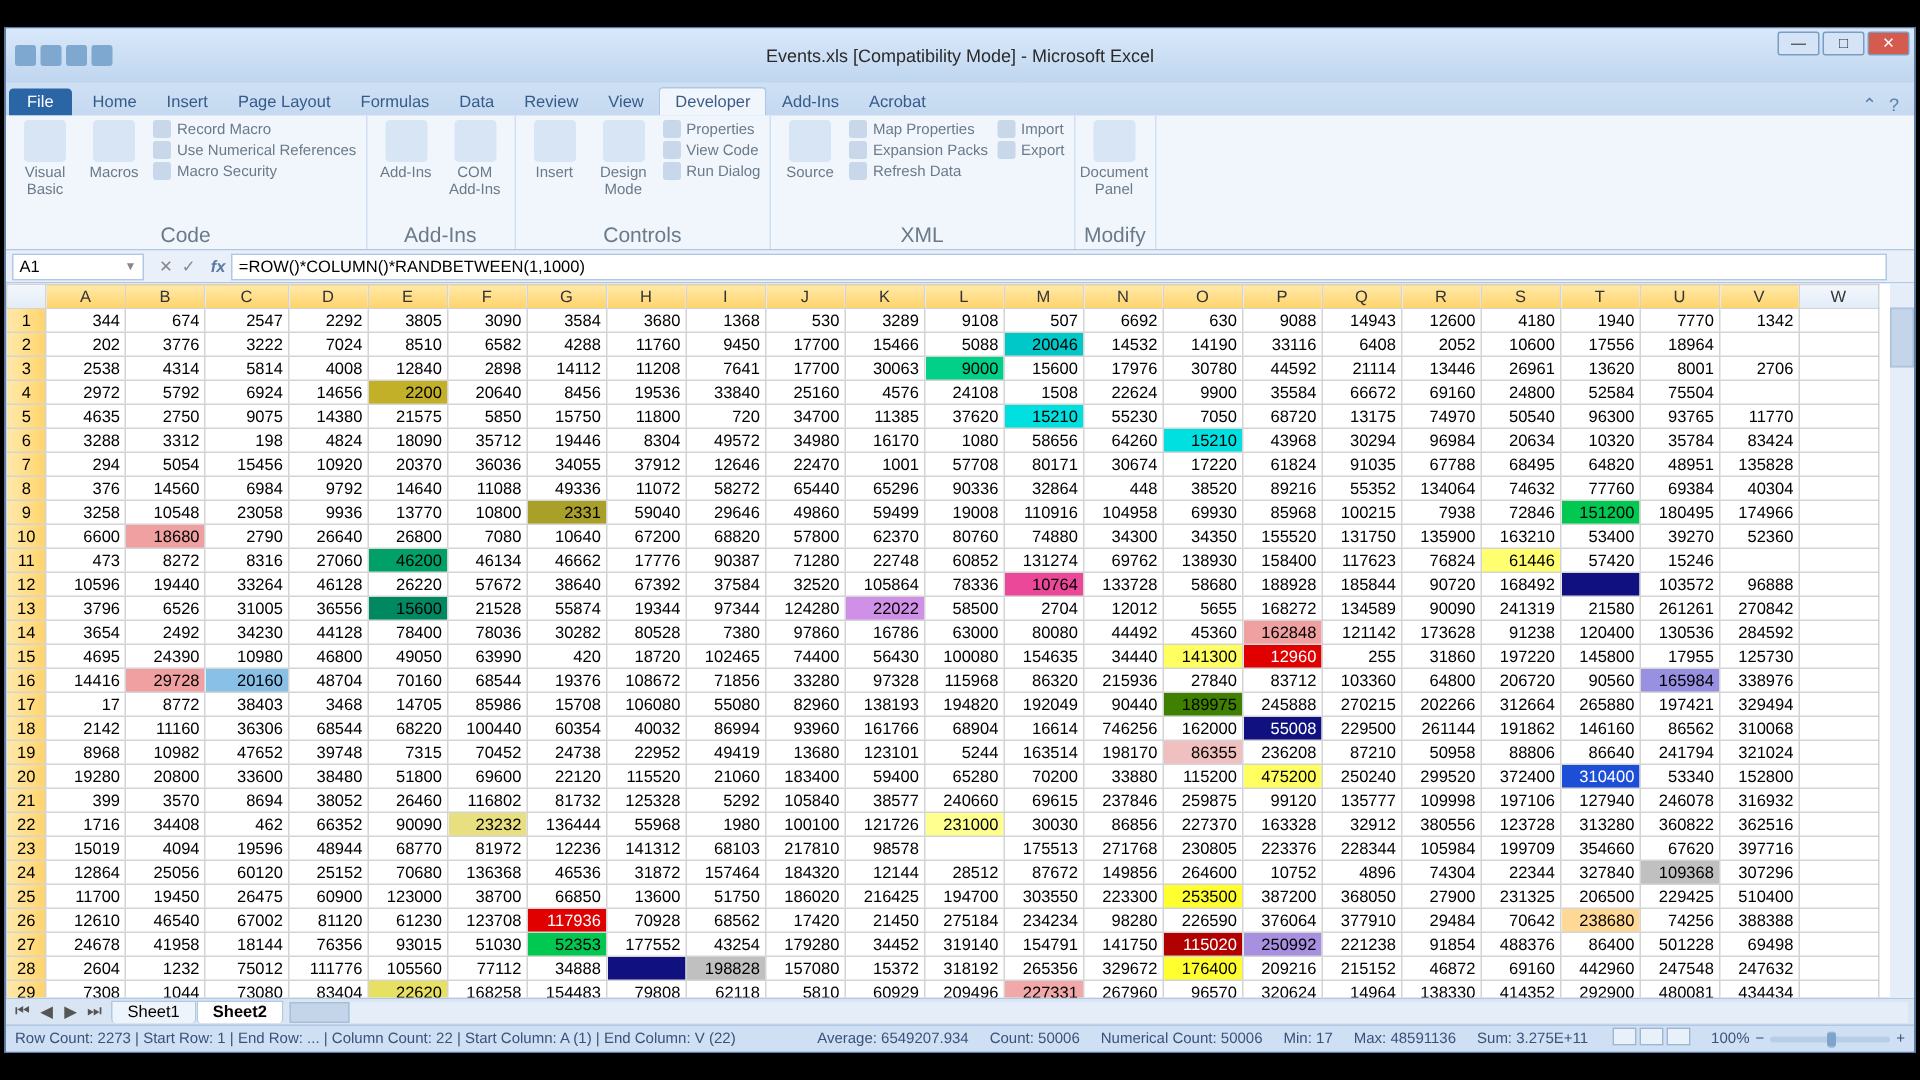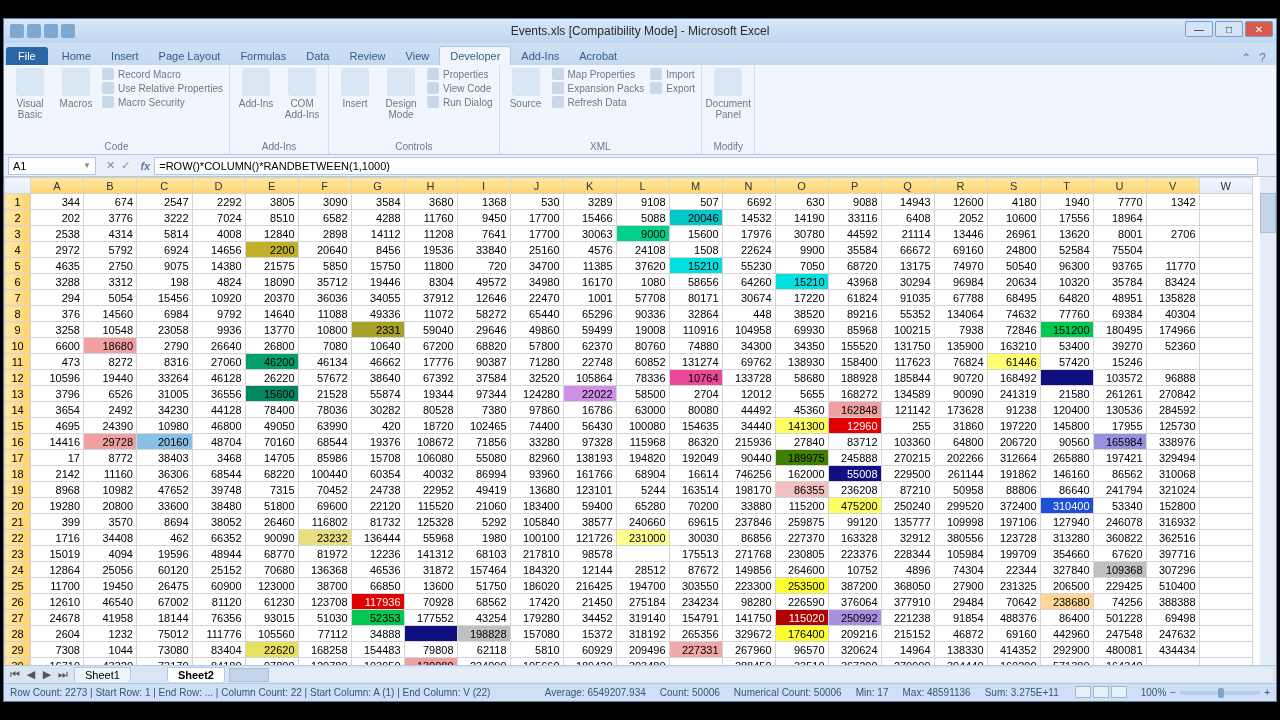--- a/index.html
+++ b/index.html
@@ -1,39 +1,39 @@
 <!DOCTYPE html>
 <html><head>
 <meta charset="utf-8">
 <style>
 * { margin: 0; padding: 0; box-sizing: border-box; font-family: "Segoe UI", Tahoma, sans-serif; }
 body { background: #000; width: 1280px; height: 720px; overflow: hidden; font-size: 11px; }
 .app { position: absolute; top: 18px; left: 3px; right: 3px; bottom: 18px; background: #cfe0f5; border: 1px solid #5b7fa8; display: flex; flex-direction: column; }
-.titlebar { height: 24px; background: linear-gradient(#d9e8fa,#bfd6ef); display: flex; align-items: center; font-size: 12px; color: #2a2a2a; position: relative; }
+.titlebar { height: 36px; background: linear-gradient(#d9e8fa,#bfd6ef); display: flex; align-items: center; font-size: 12px; color: #2a2a2a; position: relative; }
 .titlebar .qat { display: flex; gap: 3px; padding: 0 6px; align-items:center;}
 .titlebar .qat span { width: 14px; height: 14px; background: #7ea8d0; border-radius: 2px; display:inline-block;}
 .titlebar .title { position: absolute; left: 50%; transform: translateX(-50%); }
 .titlebar .wincontrols { position:absolute; right:3px; top:2px; display:flex; gap:2px;}
 .titlebar .wincontrols div { width:28px; height:16px; display:flex; align-items:center; justify-content:center; border:1px solid #7a9ec2; border-radius:2px; font-size:10px;}
 .titlebar .wincontrols .min,.titlebar .wincontrols .max{background:#d4e4f6;}
 .titlebar .wincontrols .close{background:#d45b4e;color:#fff;}
 .ribbon-tabs { height: 22px; display: flex; align-items: flex-end; padding-left: 2px; background: linear-gradient(#cfe0f5,#c4d9f0); }
 .ribbon-tabs .tab { padding: 3px 10px; font-size: 11px; color: #355b8a; cursor: pointer; }
 .ribbon-tabs .tab.file { background: #2a65a6; color: #fff; border-radius: 3px 3px 0 0; margin-right: 4px; padding: 3px 12px;}
 .ribbon-tabs .tab.active { background: #f1f6fc; border: 1px solid #b0c8e4; border-bottom: none; border-radius: 3px 3px 0 0; color: #3a5d8a;}
 .ribbon-tabs .help { margin-left:auto; padding-right:10px; display:flex; gap:8px; color:#5b7fa8; font-size:12px;}
 .ribbon-body { height: 90px; background: #f1f6fc; border-bottom: 1px solid #b0c8e4; display: flex; }
 .rgroup { border-right: 1px solid #d0dff2; padding: 3px 6px 1px 6px; display: flex; flex-direction: column; justify-content: space-between; }
 .rgroup .items { display: flex; gap: 6px; }
 .rgroup .bigbtn { width: 40px; display:flex; flex-direction:column; align-items:center; gap:2px; color:#6a7a8a; font-size:10px; text-align:center; line-height:1.1;}
 .rgroup .bigbtn .ico{ width:28px; height:28px; background:#d8e5f4; border-radius:3px;}
 .rgroup .smallbtns { display:flex; flex-direction:column; gap:2px; font-size:10px; color:#6a7a8a;}
 .rgroup .smallbtns div{display:flex; align-items:center; gap:4px; white-space:nowrap;}
 .rgroup .smallbtns .sico{width:12px;height:12px;background:#c8d8ea;border-radius:2px;display:inline-block;}
-.rgroup .label { text-align: center; font-size: 10px; color: #6a7a8a; padding-bottom:1px;}
+.rgroup .label { text-align: center; font-size: 14px; color: #6a7a8a; padding-bottom:1px;}
 .formula-bar { height: 22px; display: flex; align-items: center; background: #e9f0fa; border-bottom: 1px solid #b0c8e4; }
 .namebox { width: 88px; height: 18px; background: #fff; border: 1px solid #b0c8e4; margin: 0 4px; display:flex; align-items:center; padding:0 4px; font-size:11px;}
 .namebox .dd{margin-left:auto; font-size:8px; color:#888;}
 .fb-btns { display:flex; gap:6px; padding:0 6px; color:#888;}
 .fx { font-style: italic; font-weight:bold; color:#5a7aa0; padding:0 4px;}
 .formula-input { flex:1; height:18px; background:#fff; border:1px solid #b0c8e4; margin-right:18px; padding:0 4px; font-size:11px; display:flex; align-items:center;}
 .grid-wrap { flex:1; position:relative; overflow:hidden; background:#fff;}
 .grid-table { border-collapse: collapse; table-layout: fixed; font-size: 11px; }
 .grid-table th, .grid-table td { border: 1px solid #d4d4d4; height: 16px; }
 .grid-table thead th { background: linear-gradient(#f3f7fc,#e2ecf8); font-weight: normal; color:#333; text-align:center; position:sticky; top:0;}
@@ -108,21 +108,21 @@
             <div class="ico"></div>
             <span>Macros</span>
           </div>
         <div class="smallbtns">
           <div>
               <span class="sico"></span>
               <span>Record Macro</span>
             </div>
           <div>
               <span class="sico"></span>
-              <span>Use Relative Properties</span>
+              <span>Use Numerical References</span>
             </div>
           <div>
               <span class="sico"></span>
               <span>Macro Security</span>
             </div>
         </div>
       </div>
       <div class="label">Code</div>
     </div>
     <div class="rgroup">
@@ -1040,21 +1040,21 @@
       </div>
   </div>
 
   <div class="sheet-tabs">
     <div class="nav">
       <span>⏮</span>
       <span>◀</span>
       <span>▶</span>
       <span>⏭</span>
     </div>
-    <div id="stabs" style="display:flex;gap:36px;">
+    <div id="stabs" style="display:flex;">
         <div class="stab">Sheet1</div>
         <div class="stab active">Sheet2</div>
       </div>
     <div class="track">
         <div class="hthumb"></div>
       </div>
   </div>
 
   <div class="status">
     <span>Row Count: 2273 | Start Row: 1 | End Row: ... | Column Count: 22 | Start Column: A (1) | End Column: V (22)</span>

